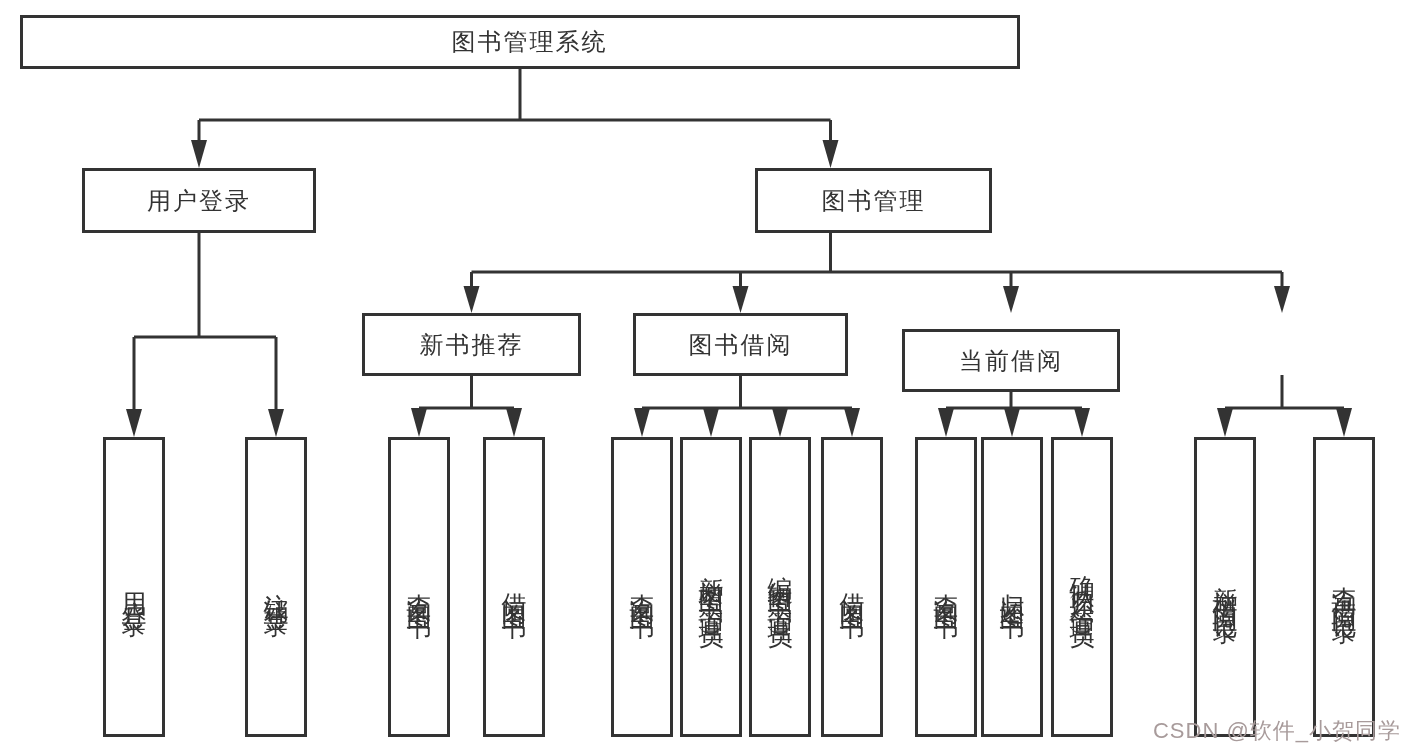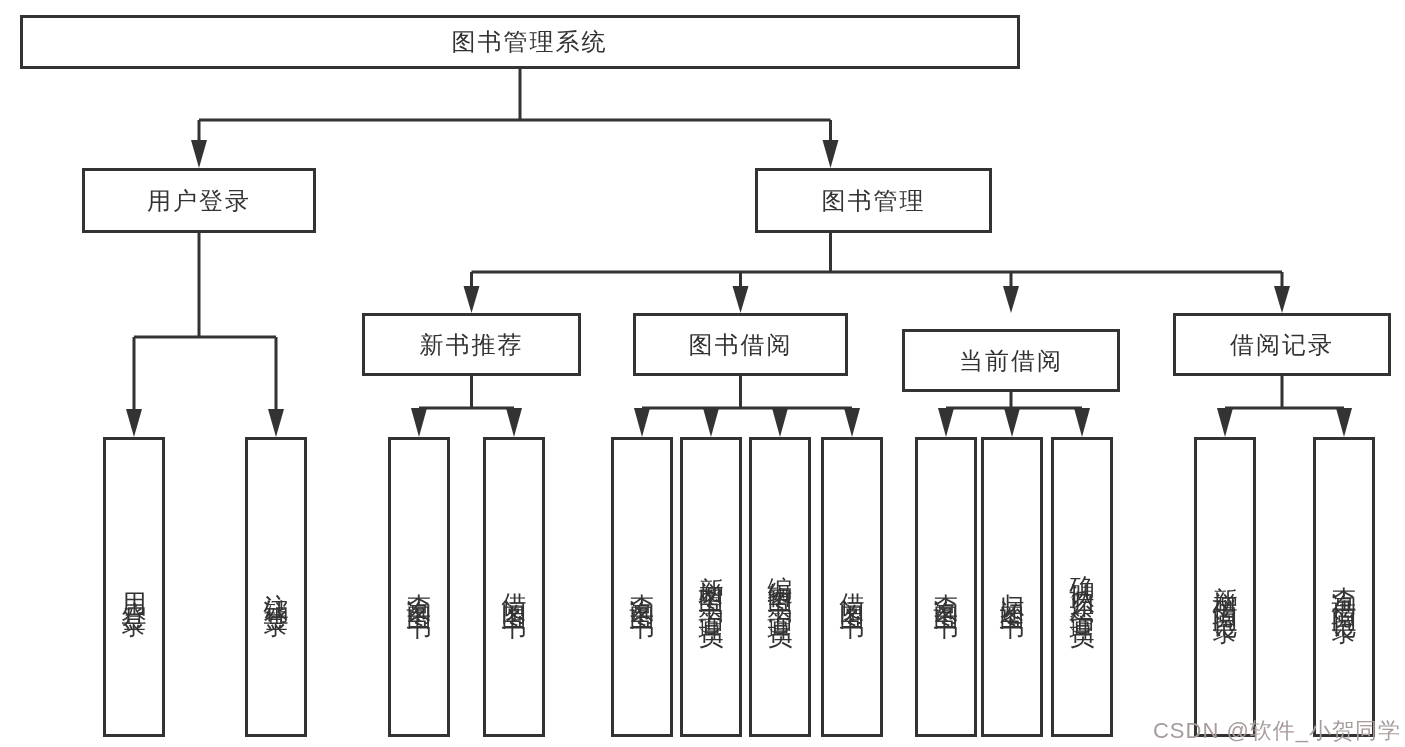--- a/index.html
+++ b/index.html
@@ -92,21 +92,20 @@
   </svg>
 
   <div class="box" style="left:20px;top:15px;width:1000px;height:54px;padding-left:19px;">图书管理系统</div>
 
   <div class="box" style="left:82px;top:168px;width:234px;height:65px;">用户登录</div>
   <div class="box" style="left:712px;top:168px;width:237px;height:65px;margin-left:43px;">图书管理</div>
 
   <div class="box" style="left:633px;top:313px;width:215px;height:63px;">图书借阅</div>
   <div class="box" style="left:362px;top:313px;width:219px;height:63px;">新书推荐</div>
   <div class="box" style="left:902px;top:313px;width:218px;height:63px;margin-top:16px;">当前借阅</div>
-  <div class="box" style="left:1173px;top:313px;width:218px;height:63px;">借阅记录</div>
 
   <div class="box leaf" style="left:103px;top:437px;width:62px;height:300px;">用户登录</div>
   <div class="box leaf" style="left:245px;top:437px;width:62px;height:300px;">注销登录</div>
 
   <div class="box leaf" style="left:388px;top:437px;width:62px;height:300px;">查询图书</div>
   <div class="box leaf" style="left:483px;top:437px;width:62px;height:300px;">借阅图书</div>
 
   <div class="box leaf" style="left:611px;top:437px;width:62px;height:300px;">查询图书</div>
   <div class="box leaf" style="left:680px;top:437px;width:62px;height:300px;">新增图书（管理员）</div>
   <div class="box leaf" style="left:749px;top:437px;width:62px;height:300px;">编辑图书（管理员）</div>

